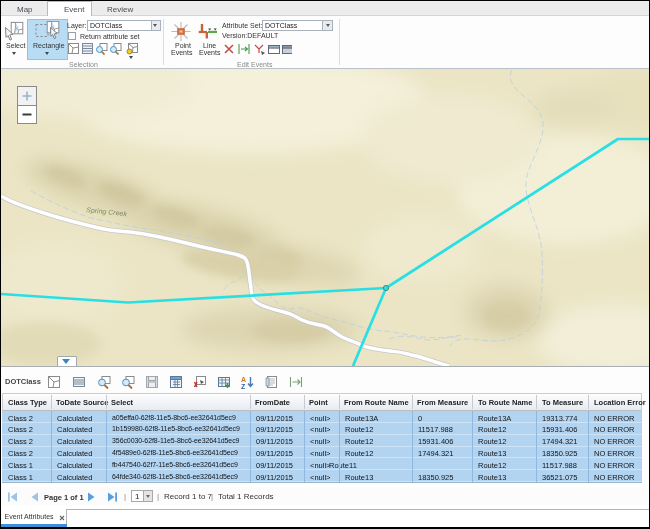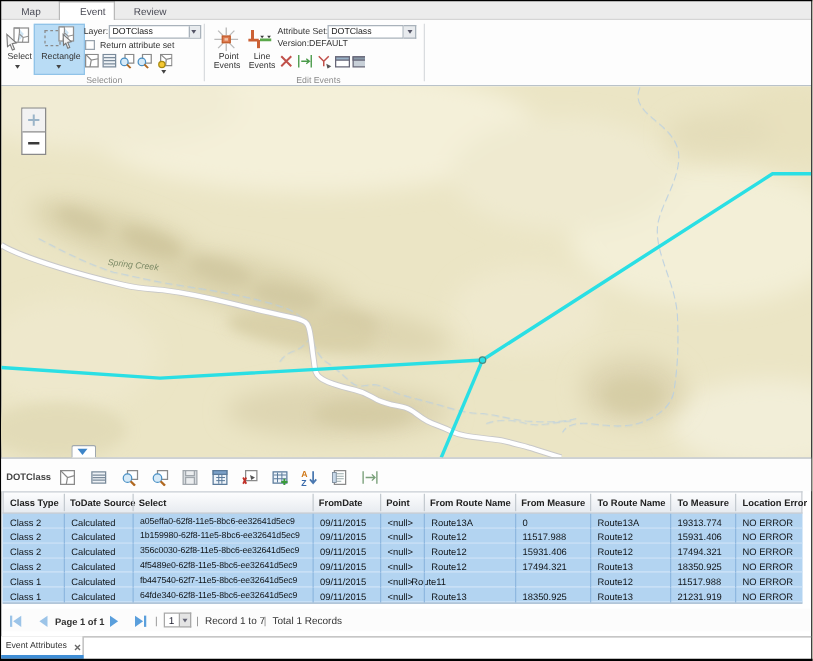--- a/index.html
+++ b/index.html
@@ -380,21 +380,21 @@
 <div class="abs" style="left:588px;top:458.4px;width:1px;height:11.85px;background:#8fb8e0"></div>
 <div class="abs" style="left:2px;top:470.25px;width:640px;height:11.85px;background:#b3d4f1;border-bottom:1px solid #cfe3f7"></div>
 <div class="t" style="left:8px;top:472.75px;font-size:7.5px;color:#101418">Class 1</div>
 <div class="t" style="left:57px;top:472.75px;font-size:7.5px;color:#101418">Calculated</div>
 <div class="t" style="left:112px;top:472.75px;font-size:7px;letter-spacing:-0.08px;color:#101418">64fde340-62f8-11e5-8bc6-ee32641d5ec9</div>
 <div class="t" style="left:256px;top:472.75px;font-size:7.5px;color:#101418">09/11/2015</div>
 <div class="t" style="left:310px;top:472.75px;font-size:7.5px;color:#101418">&lt;null&gt;</div>
 <div class="t" style="left:345px;top:472.75px;font-size:7.5px;color:#101418">Route13</div>
 <div class="t" style="left:418px;top:472.75px;font-size:7.5px;color:#101418">18350.925</div>
 <div class="t" style="left:478px;top:472.75px;font-size:7.5px;color:#101418">Route13</div>
-<div class="t" style="left:542px;top:472.75px;font-size:7.5px;color:#101418">21231.919</div>
+<div class="t" style="left:542px;top:472.75px;font-size:7.5px;color:#101418">36521.075</div>
 <div class="t" style="left:594px;top:472.75px;font-size:7.5px;color:#101418">NO ERROR</div>
 <div class="abs" style="left:51px;top:470.25px;width:1px;height:11.85px;background:#8fb8e0"></div>
 <div class="abs" style="left:106px;top:470.25px;width:1px;height:11.85px;background:#8fb8e0"></div>
 <div class="abs" style="left:250px;top:470.25px;width:1px;height:11.85px;background:#8fb8e0"></div>
 <div class="abs" style="left:304px;top:470.25px;width:1px;height:11.85px;background:#8fb8e0"></div>
 <div class="abs" style="left:339px;top:470.25px;width:1px;height:11.85px;background:#8fb8e0"></div>
 <div class="abs" style="left:412px;top:470.25px;width:1px;height:11.85px;background:#8fb8e0"></div>
 <div class="abs" style="left:472px;top:470.25px;width:1px;height:11.85px;background:#8fb8e0"></div>
 <div class="abs" style="left:536px;top:470.25px;width:1px;height:11.85px;background:#8fb8e0"></div>
 <div class="abs" style="left:588px;top:470.25px;width:1px;height:11.85px;background:#8fb8e0"></div>

